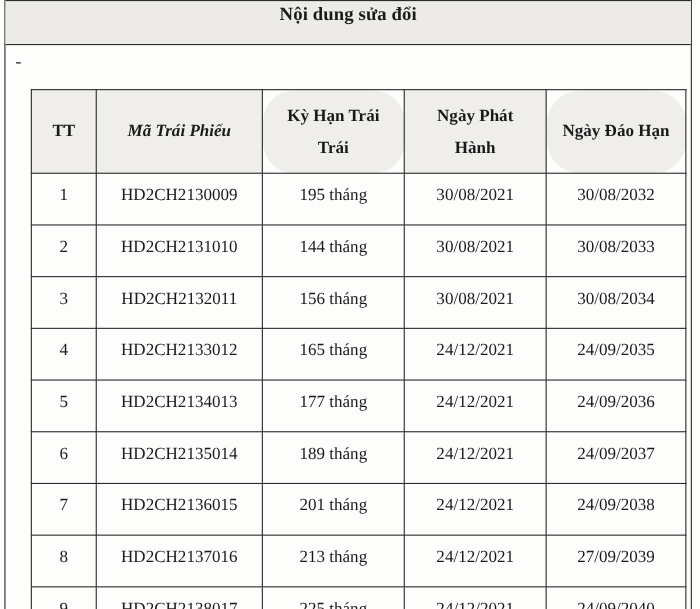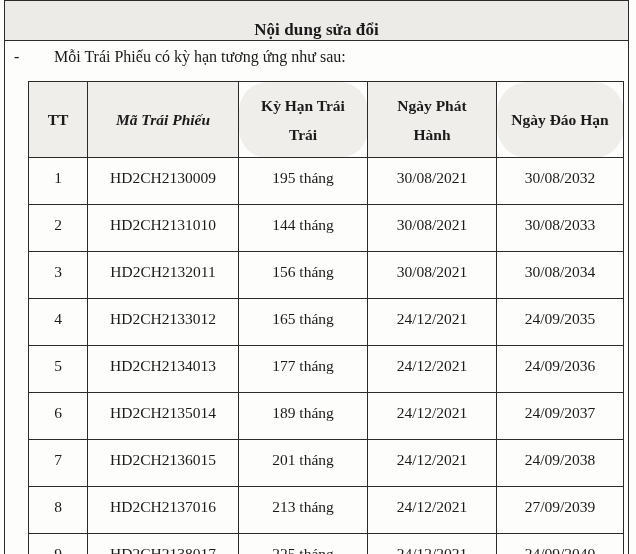--- a/index.html
+++ b/index.html
@@ -29,21 +29,21 @@
       position: absolute;
       left: 0;
       top: 0;
       right: 0;
       height: 41px;
       background: #ecebe8;
       border-top: 1.5px solid #2a2a2a;
       border-bottom: 1.5px solid #2a2a2a;
       box-sizing: border-box;
       display: flex;
-      align-items: flex-end;
+      align-items: flex-start;
       justify-content: center;
     }
     .frame-header-title {
       font-weight: bold;
       font-size: 17px;
       letter-spacing: 0.1px;
       margin-top: 2px;
     }
     .bullet-line {
       position: absolute;
@@ -90,21 +90,20 @@
 </head>
 <body>
 
 <div class="frame">
   <div class="frame-header">
     <span class="frame-header-title">Nội dung sửa đổi</span>
   </div>
 
   <div class="bullet-line">
     <span class="bullet-dash">-</span>
-    <span>Mỗi Trái Phiếu có kỳ hạn tương ứng như sau:</span>
   </div>
 
   <table class="bond-table">
     <thead>
       <tr>
         <th class="col-tt">
           <span>TT</span>
         </th>
         <th class="col-code">
           <span>Mã Trái Phiếu</span>

